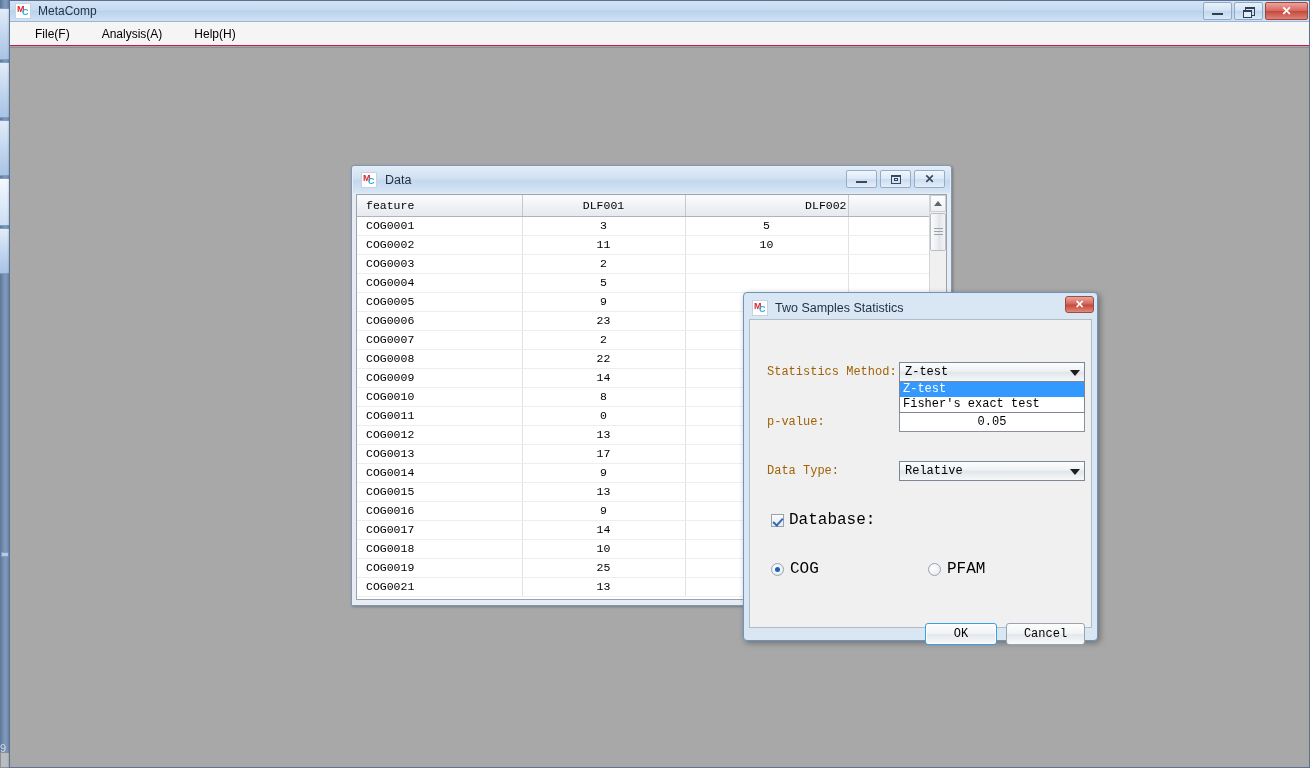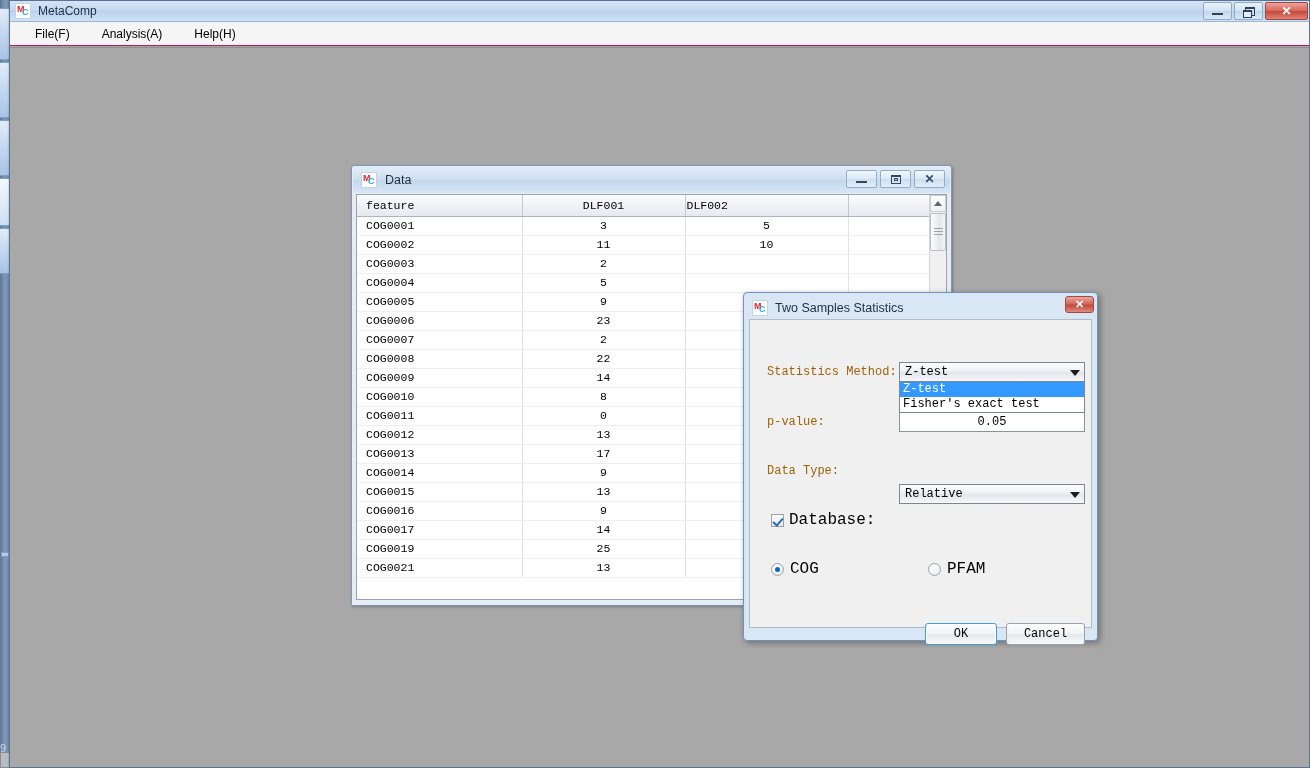--- a/index.html
+++ b/index.html
@@ -169,21 +169,21 @@
     height: 21px;
     background: linear-gradient(to bottom, #fbfcfd 0%, #f0f2f5 50%, #e6e9ee 100%);
     border-right: 1px solid #c4c9d0;
     border-bottom: 1px solid #aeb4bc;
     font-weight: normal; color: #000;
     font-family: "Liberation Mono", monospace;
     font-size: 11.5px;
   }
   table.grid th.c0 { text-align: left; padding-left: 9px; width: 165px; }
   table.grid th.c1 { text-align: center; width: 163px; margin-left: 48px; }
-  table.grid th.c2 { text-align: left; width: 163px; }
+  table.grid th.c2 { text-align: right; width: 163px; }
   table.grid th.c3 { text-align: center; border-right: none; }
   table.grid td {
     height: 16px; line-height: 16px;
     border-right: 1px solid #dfe2e6;
     border-bottom: 1px solid #eceef1;
     color: #000;
   }
   table.grid td.c0 { text-align: left; padding-left: 9px; }
   table.grid td.c1, table.grid td.c2 { text-align: center; }
   table.grid td.c3 { border-right: none; }
@@ -496,20 +496,26 @@
               <td class="c2"></td>
               <td class="c3"></td>
             </tr>
             <tr>
               <td class="c0">COG0017</td>
               <td class="c1">14</td>
               <td class="c2"></td>
               <td class="c3"></td>
             </tr>
             <tr>
+              <td class="c0">COG0018</td>
+              <td class="c1">10</td>
+              <td class="c2"></td>
+              <td class="c3"></td>
+            </tr>
+            <tr>
               <td class="c0">COG0019</td>
               <td class="c1">25</td>
               <td class="c2"></td>
               <td class="c3"></td>
             </tr>
             <tr>
               <td class="c0">COG0021</td>
               <td class="c1">13</td>
               <td class="c2"></td>
               <td class="c3"></td>
@@ -559,21 +565,21 @@
 
     <div id="combo-dropdown">
       <div class="dd-item sel">Z-test</div>
       <div class="dd-item">Fisher's exact test</div>
     </div>
 
     <span class="dlg-label" style="left:17px; top:95px;">p-value:</span>
     <div class="textfield" style="left:149px; top:92px; width:186px;">0.05</div>
 
     <span class="dlg-label" style="left:17px; top:144px;">Data Type:</span>
-    <div class="combo" style="left:149px; top:141px; width:186px;margin-top:23px;">
+    <div class="combo" style="left:149px; top:141px; width:186px;">
       <span>Relative</span>
       <span class="arrowbox">
           <span class="tri-down"></span>
         </span>
     </div>
 
     <div class="checkbox-row" style="left:21px; top:191px;">
       <span class="cbox checked"></span>
       <span>Database:</span>
     </div>

